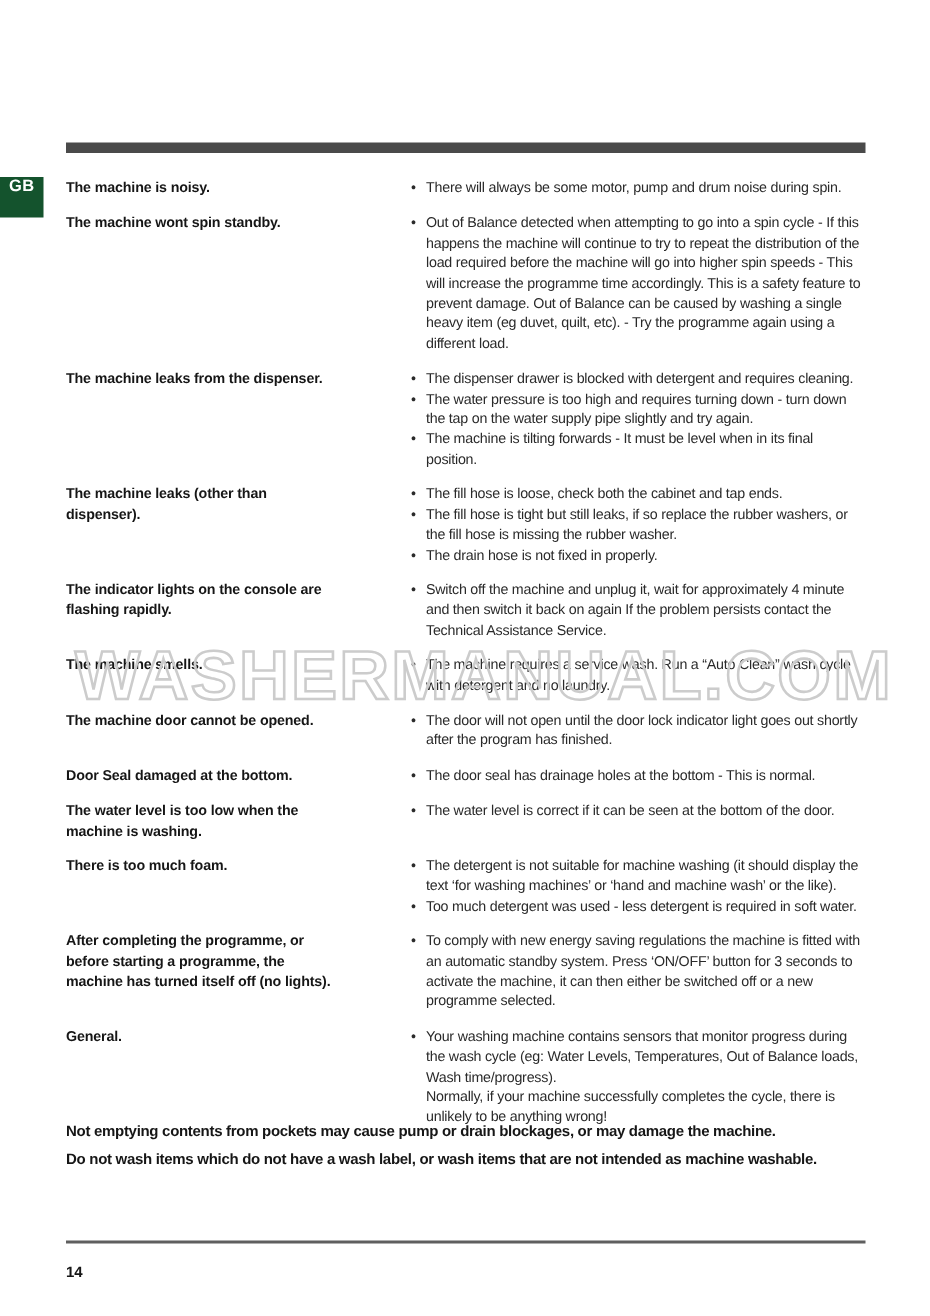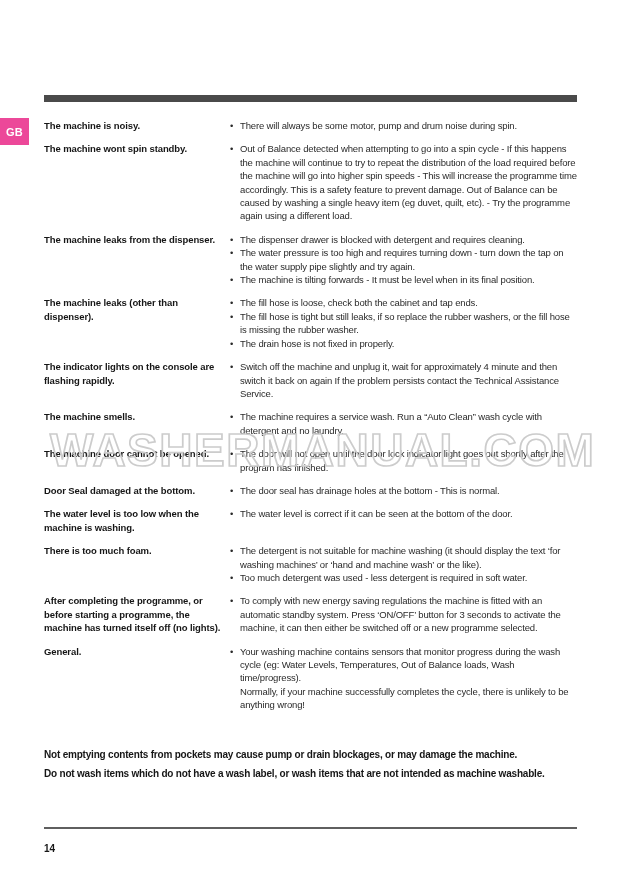--- a/index.html
+++ b/index.html
@@ -14,32 +14,32 @@
   .page { position: absolute; inset: 0; }
 
   .top-rule {
     position: absolute; left: 44px; top: 95px;
     width: 533px; height: 7px;
     background: #4a4a4a;
   }
   .gb-tab {
     position: absolute; left: 0; top: 118px;
     width: 29px; height: 27px;
-    background: #ec4899;
+    background: #14532d;
     color: #ffffff;
     font-size: 11px; font-weight: bold;
-    display: flex; align-items: center; justify-content: center;
+    display: flex; justify-content: center;
     letter-spacing: 0.3px;
   }
 
   .table {
     position: absolute; left: 44px; top: 119px;
     width: 534px;
   }
-  .row { display: flex; margin-bottom: 10px; }
+  .row { display: flex; margin-bottom: 10px; gap: 44px; }
   .problem {
     flex: none; width: 186px;
     padding-right: 8px; box-sizing: border-box;
     font-weight: bold; font-size: 9.5px; line-height: 13.4px;
     letter-spacing: -0.1px;
     color: #161616;
   }
   .solutions { flex: 1; font-size: 9.5px; line-height: 13.4px; letter-spacing: -0.15px; }
   .solutions ul { margin: 0; padding: 0; list-style: none; }
   .solutions li { display: flex; }

